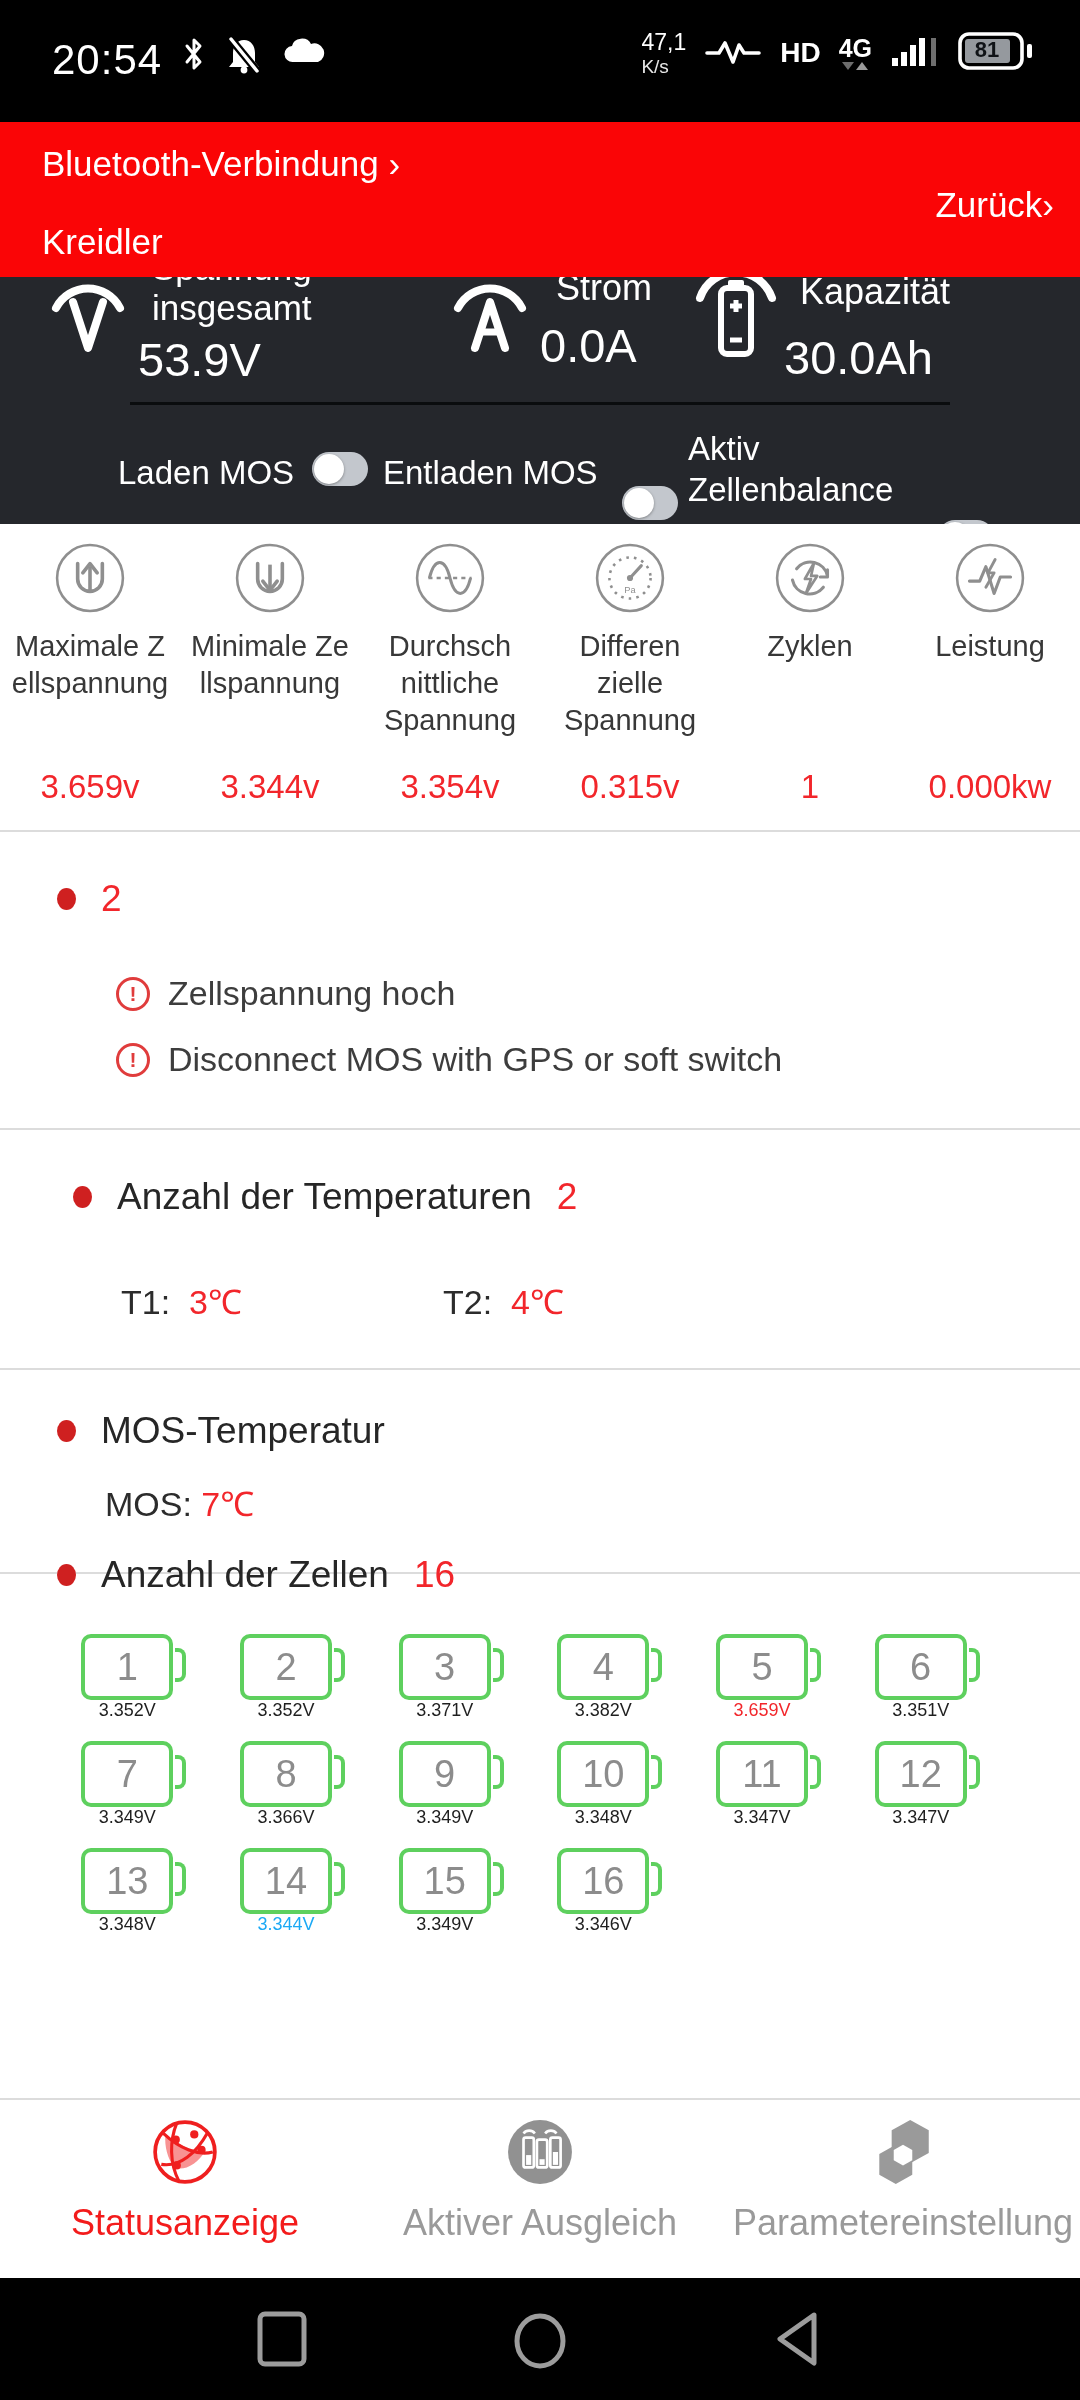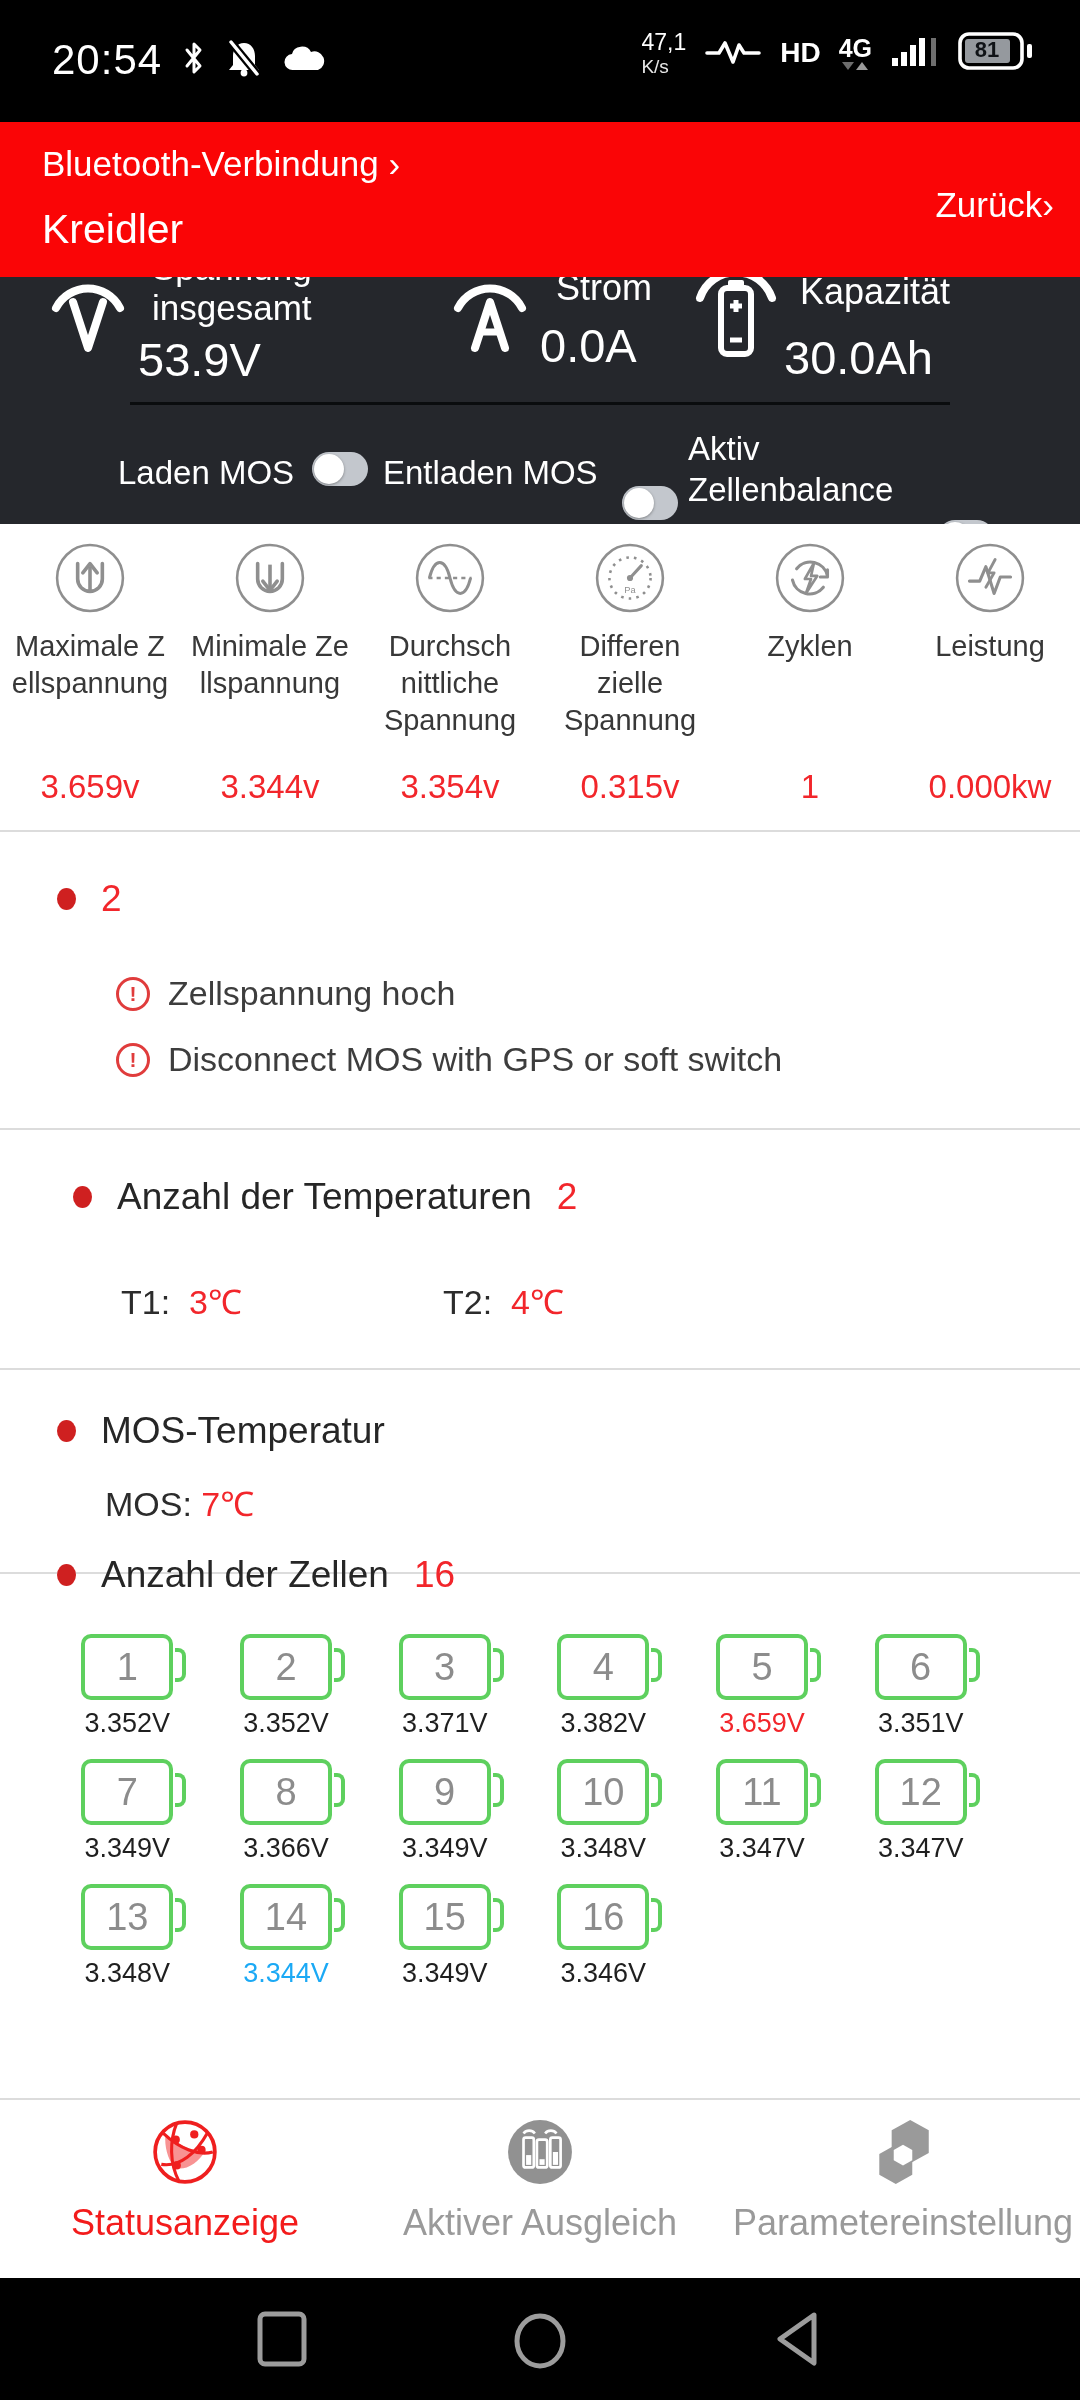--- a/index.html
+++ b/index.html
@@ -2,37 +2,37 @@
 <html><head>
 <meta charset="utf-8">
 <style>
   html,body{margin:0;padding:0;background:#888;}
   .screen{position:relative;width:1080px;height:2400px;background:#ffffff;overflow:hidden;
           font-family:"Liberation Sans", sans-serif; -webkit-font-smoothing:antialiased;}
   .abs{position:absolute;}
 
   
   .statusbar{top:0;left:0;width:1080px;height:122px;background:#000;color:#fff;}
-  .sb-left{position:absolute;left:52px;top:36px;display:flex;align-items:center;gap:20px;}
+  .sb-left{position:absolute;left:52px;top:36px;display:flex;align-items:flex-start;gap:20px;}
   .sb-time{font-size:42px;letter-spacing:1px;}
   .sb-right{position:absolute;right:44px;top:30px;display:flex;align-items:center;gap:18px;}
   .sb-speed{display:flex;flex-direction:column;align-items:flex-start;line-height:1;}
   .sb-speed .v{font-size:23px;} .sb-speed .u{font-size:19px;margin-top:3px;color:#e8e8e8;}
   .sb-hd{font-size:28px;font-weight:bold;}
   .sb-4g{display:flex;flex-direction:column;align-items:center;line-height:1;}
   .sb-4g .g{font-size:25px;font-weight:bold;}
   .sb-4g .arr{display:flex;gap:2px;margin-top:1px;}
   .tri{width:0;height:0;border-left:6px solid transparent;border-right:6px solid transparent;}
   .tri-dn{border-top:8px solid #6d6d6d;} .tri-up{border-bottom:8px solid #9a9a9a;}
 
   
   .red-header{top:122px;left:0;width:1080px;height:155px;background:#fa0506;color:#fff;z-index:6;}
   .hdr-bt{position:absolute;left:42px;top:22px;font-size:35px;}
   .hdr-back{position:absolute;right:26px;top:63px;font-size:35px;}
-  .hdr-dev{position:absolute;left:42px;top:84px;font-size:41px;}
+  .hdr-dev{position:absolute;left:42px;top:100px;font-size:35px;}
 
   
   .dark-panel{top:122px;left:0;width:1080px;height:402px;background:#25272c;color:#fff;z-index:1;overflow:hidden;}
   .mlabel{line-height:40px;font-size:35px;margin-left:16px;}
   .mvalue{font-size:47px;}
   .dp-div{position:absolute;left:130px;top:280px;width:820px;height:3px;background:#0a0c0e;}
   .toggle-label{font-size:33px;color:#fff;line-height:41px;white-space:pre-line;}
   .switch{width:56px;height:34px;border-radius:17px;background:#c3c7cd;position:relative;}
   .switch::after{content:"";position:absolute;left:2px;top:2px;width:30px;height:30px;border-radius:50%;
                  background:#fff;box-shadow:0 1px 3px rgba(0,0,0,.35);}
@@ -59,21 +59,21 @@
 
   
   .cells-grid{position:absolute;left:48px;top:126px;width:952px;display:grid;
               grid-template-columns:repeat(6,1fr);row-gap:20px;}
   .cell{display:flex;flex-direction:column;align-items:center;}
   .cell-icon{width:84px;height:58px;border:4px solid #5ed05e;border-radius:10px;position:relative;
              display:flex;align-items:center;justify-content:center;background:#fff;}
   .cell-icon::after{content:"";position:absolute;right:-17px;top:10px;width:7px;height:26px;
              border:4px solid #5ed05e;border-left:none;border-radius:0 8px 8px 0;background:#fff;}
   .cell-num{font-size:38px;color:#8c8c8c;}
-  .cell-v{margin-top:8px;font-size:27px;}
+  .cell-v{margin-top:0;font-size:18px;}
   .v-normal{color:#1f1f1f;} .v-max{color:#f2262b;} .v-min{color:#1ba9f5;}
 
   
   .bottom-nav{top:2100px;left:0;width:1080px;height:178px;background:#fff;}
   .nav-item{position:absolute;top:18px;display:flex;flex-direction:column;align-items:center;}
   .nav-label{margin-top:16px;font-size:36px;color:#9a9a9a;white-space:nowrap;}
   .nav-item.active .nav-label{color:#f31b1b;}
 
   
   .android-bar{top:2278px;left:0;width:1080px;height:122px;background:#000;}

